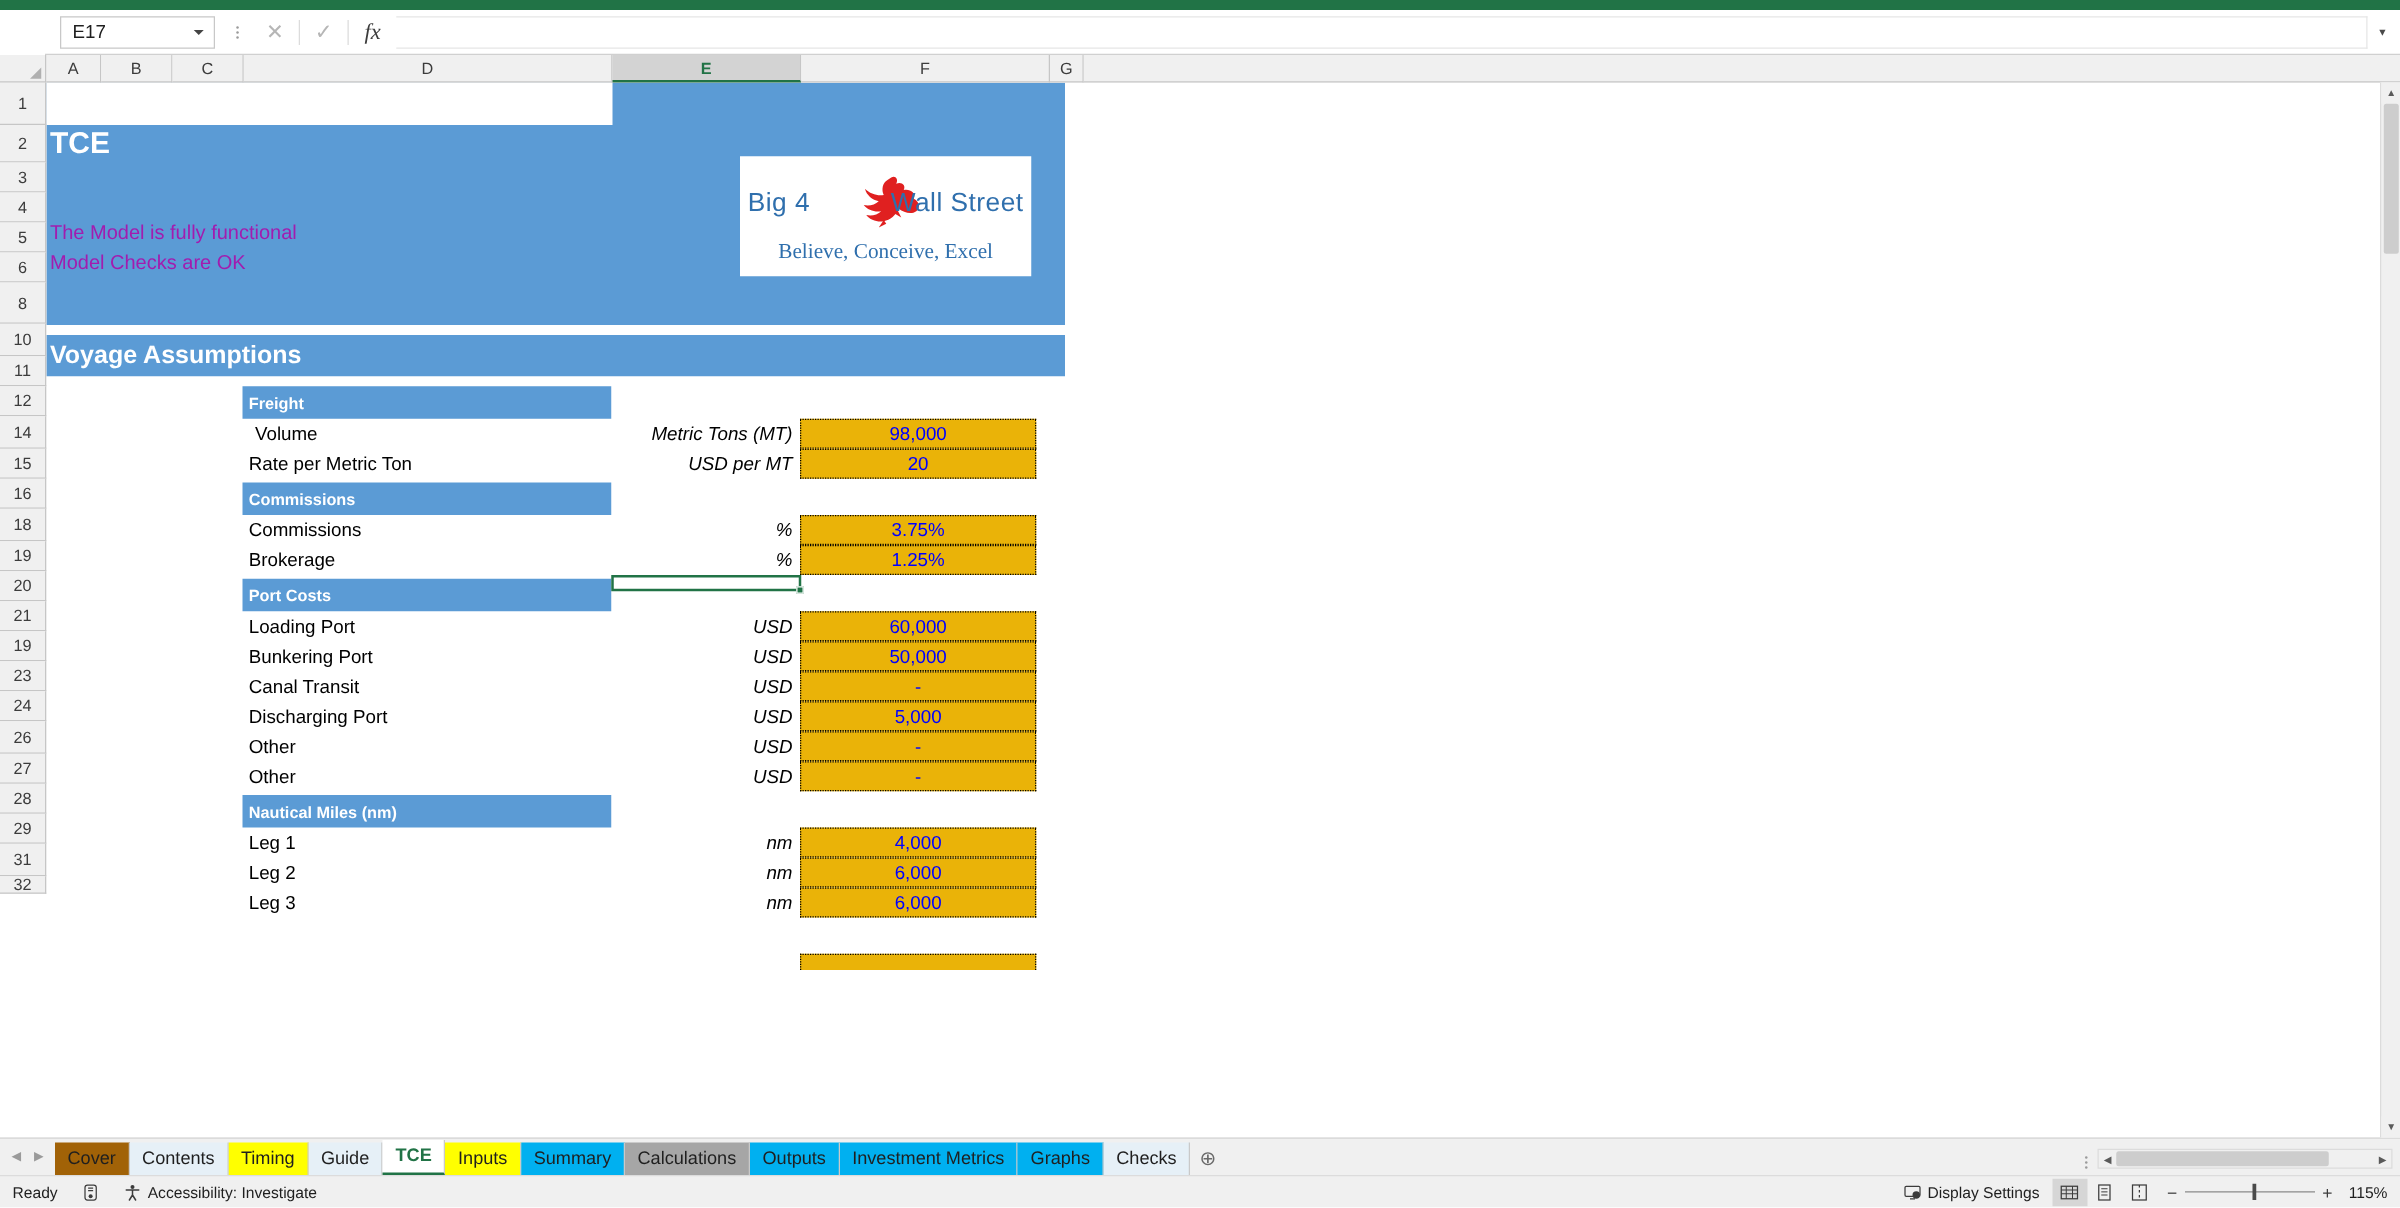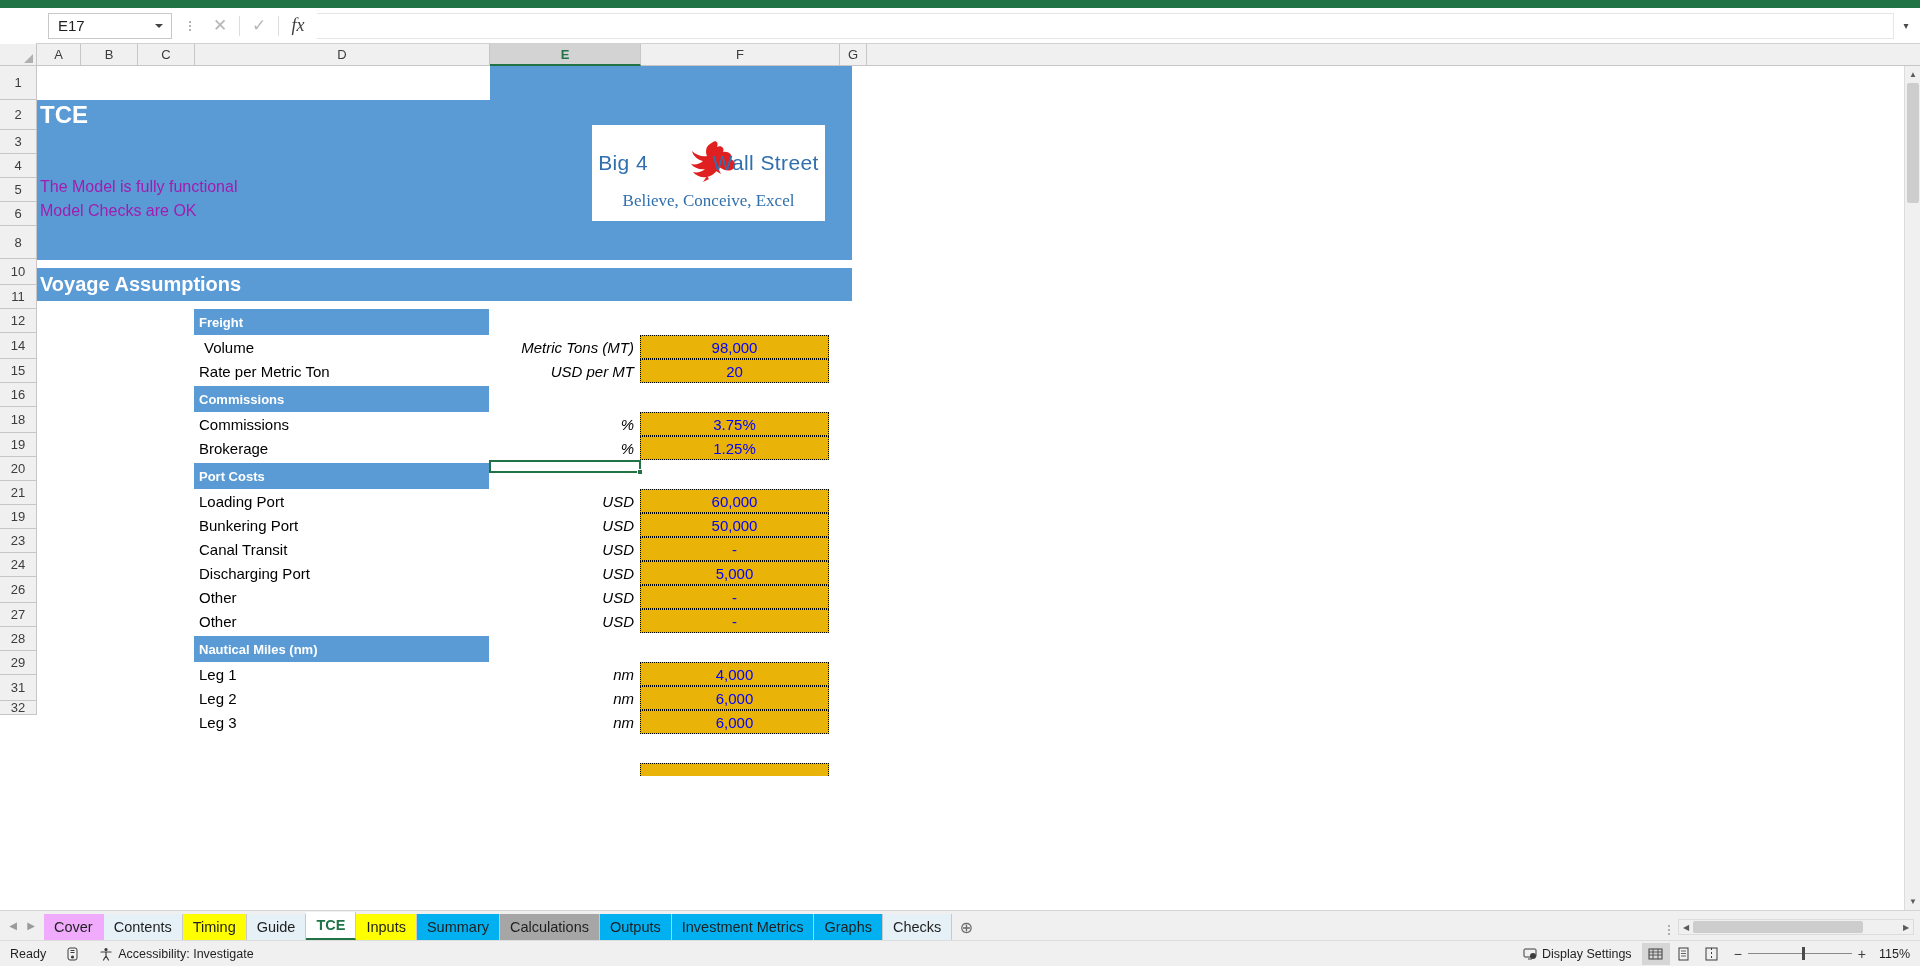--- a/index.html
+++ b/index.html
@@ -401,21 +401,21 @@
     <div class="vs-arrow vs-bottom">▼</div>
   </div>
 </div>
 
 <div class="tabs-bar">
   <div class="tab-navs">
     <div class="tab-nav">◀</div>
     <div class="tab-nav">▶</div>
   </div>
   <div class="tabs">
-    <div class="tab" style="background:#f0abfc">Cover</div>
+    <div class="tab" style="background:#a16207">Cover</div>
     <div class="tab" style="background:#e6f0f7">Contents</div>
     <div class="tab" style="background:#ffff00">Timing</div>
     <div class="tab" style="background:#e6f0f7">Guide</div>
     <div class="tab active">TCE</div>
     <div class="tab" style="background:#ffff00">Inputs</div>
     <div class="tab" style="background:#00b0f0">Summary</div>
     <div class="tab" style="background:#a6a6a6">Calculations</div>
     <div class="tab" style="background:#00b0f0">Outputs</div>
     <div class="tab" style="background:#00b0f0">Investment Metrics</div>
     <div class="tab" style="background:#00b0f0">Graphs</div>

